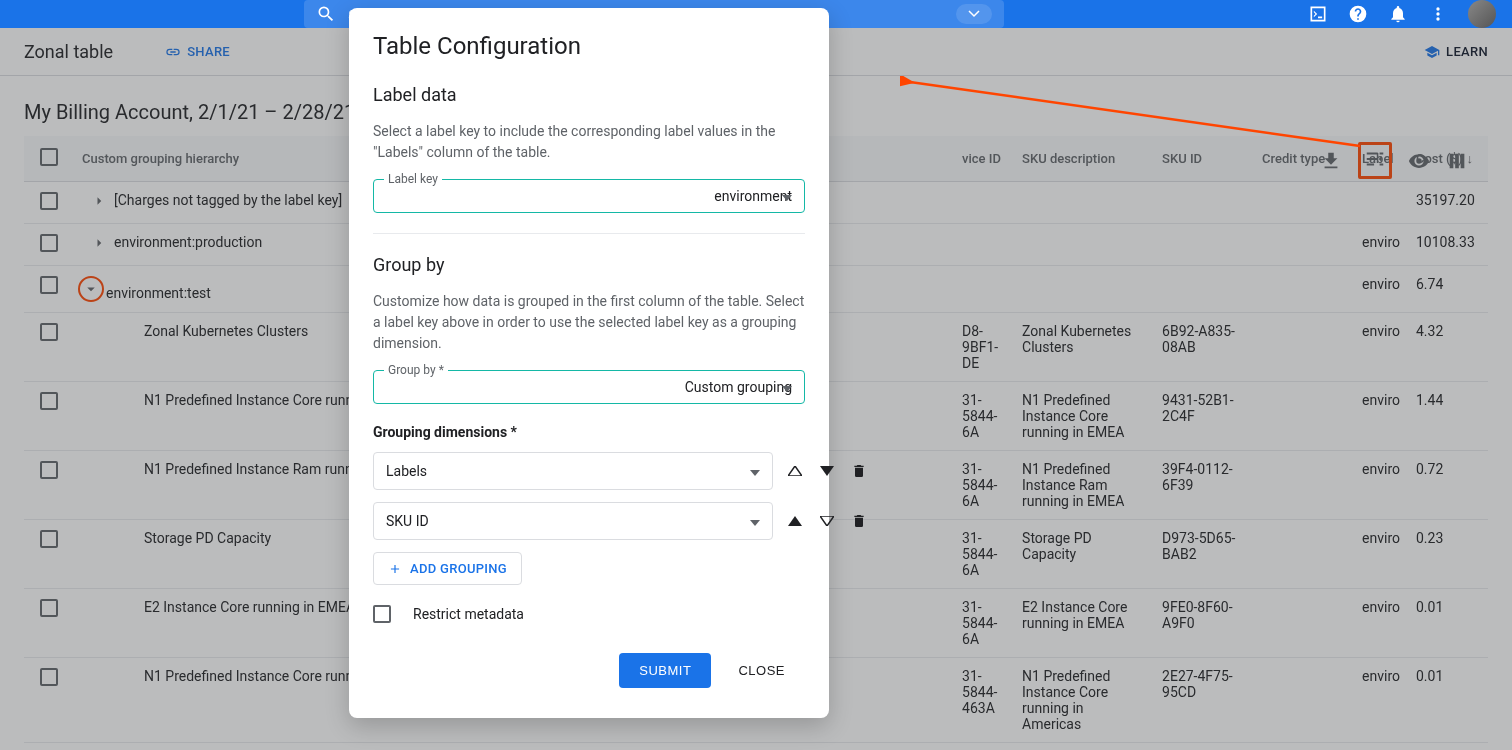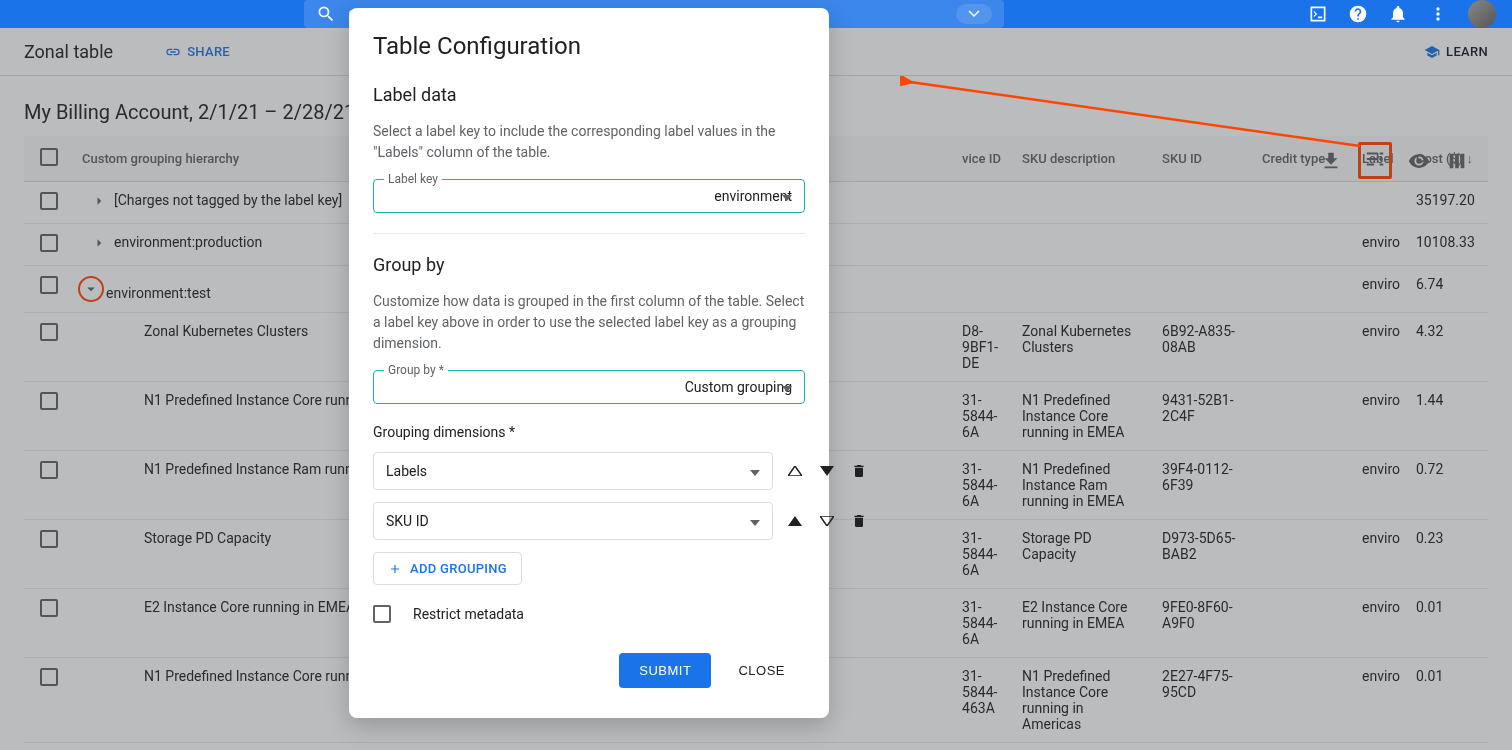--- a/index.html
+++ b/index.html
@@ -54,21 +54,21 @@
     .dialog { position: absolute; top: 8px; left: 349px; width: 480px; background: #fff; border-radius: 8px; box-shadow: 0 8px 24px rgba(0,0,0,0.2); z-index: 100; padding: 24px 24px 30px 24px; }
     .dialog h2 { font-size: 24px; font-weight: 400; color: #202124; margin-bottom: 24px; }
     .dialog h3 { font-size: 18px; font-weight: 400; color: #202124; margin-bottom: 16px; }
     .dialog p { font-size: 14px; color: #5f6368; line-height: 1.5; margin-bottom: 16px; }
     .field { position: relative; border: 1px solid #14b8a6; border-radius: 4px; padding: 8px 12px; margin-bottom: 20px; text-align: right; }
     .field-label { position: absolute; top: -8px; left: 10px; background: #fff; padding: 0 4px; font-size: 12px; color: #5f6368; }
     .field-value { font-size: 14px; color: #202124; }
     .field-arrow { position: absolute; right: 12px; top: 50%; transform: translateY(-50%); }
     .field-arrow svg { width: 10px; height: 6px; fill: #5f6368; }
     .divider { border: none; border-top: 1px solid #e8eaed; margin-bottom: 20px; }
-    .dim-label { font-size: 14px; font-weight: 400; color: #202124; margin-bottom: 12px; }
+    .dim-label { font-size: 14px; font-weight: 700; color: #202124; margin-bottom: 12px; }
     .dim-row { display: flex; align-items: center; gap: 12px; margin-bottom: 12px; }
     .dim-select { flex: 0 0 400px; border: 1px solid #dadce0; border-radius: 4px; padding: 10px 12px; position: relative; }
     .dim-controls { display: flex; align-items: center; gap: 12px; }
     .dim-btn { width: 20px; height: 20px; cursor: pointer; display: flex; align-items: center; justify-content: center; }
     .dim-btn svg { fill: #202124; }
     .add-grp { border: 1px solid #dadce0; border-radius: 4px; padding: 8px 14px; color: #1a73e8; font-size: 13px; font-weight: 500; display: inline-flex; align-items: center; gap: 8px; cursor: pointer; margin-bottom: 20px; letter-spacing: 0.3px; }
     .restrict-row { display: flex; align-items: center; gap: 22px; margin-bottom: 30px; }
     .dialog-actions { display: flex; justify-content: flex-end; gap: 7px; }
     .btn-primary { background: #1a73e8; color: #fff; border: none; padding: 10px 20px; border-radius: 4px; font-size: 13px; font-weight: 500; cursor: pointer; letter-spacing: 0.5px; }
     .btn-text { background: transparent; color: #202124; border: none; padding: 10px 20px; font-size: 13px; font-weight: 500; cursor: pointer; letter-spacing: 0.5px; }

